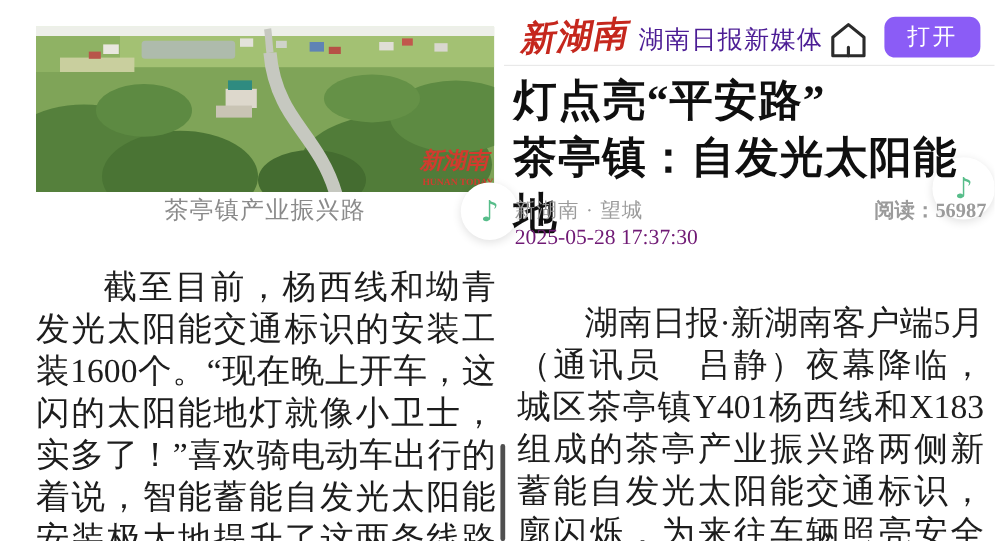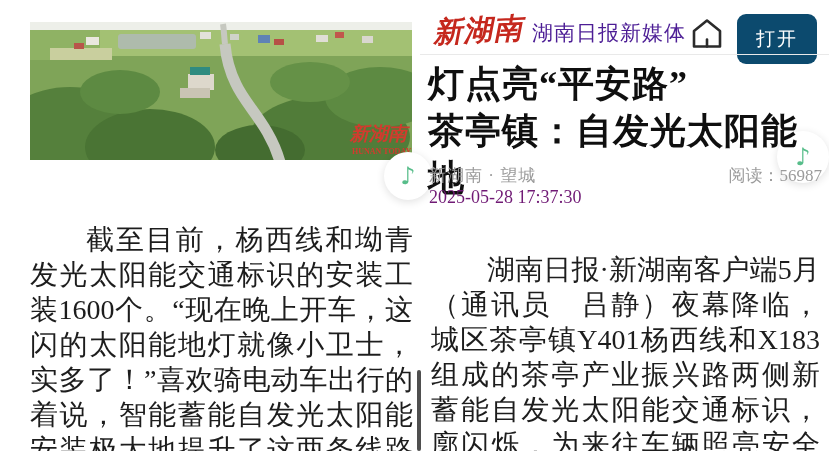--- a/index.html
+++ b/index.html
@@ -18,32 +18,32 @@
              display:flex;align-items:center;justify-content:center;}
   .audio-btn .note{color:#57bd8a;font-size:24px;line-height:1;
                    font-family:"DejaVu Sans",sans-serif;}
   #audio1{left:384px;top:152px;width:48px;height:48px;}
   #audio2{left:777px;top:131px;width:52px;height:52px;}
   
   .logo{position:absolute;left:433px;top:11px;font-size:29px;font-weight:900;
         font-style:italic;color:#c5271d;transform:rotate(-3deg);letter-spacing:1px;}
   .brand{position:absolute;left:532px;top:19px;font-size:21px;color:#4c1d95;letter-spacing:1px;}
   .home-btn{position:absolute;left:689px;top:16px;width:36px;height:36px;cursor:pointer;}
-  .open-btn{position:absolute;left:737px;top:14px;width:80px;height:50px;
-            background:#0c4a6e;border:none;border-radius:9px;color:#ffffff;
+  .open-btn{position:absolute;left:737px;top:14px;width:80px;height:34px;
+            background:#8b5cf6;border:none;border-radius:9px;color:#ffffff;
             font-size:19px;letter-spacing:2px;cursor:pointer;
             font-family:"Liberation Sans","DejaVu Sans",sans-serif;
             display:flex;align-items:center;justify-content:center;}
   .header-divider{position:absolute;left:420px;top:54px;width:409px;height:1px;background:#e9e9e9;}
   
   .headline{position:absolute;left:428px;top:61px;width:398px;
             font-size:36px;font-weight:bold;color:#0f0f0f;line-height:47px;letter-spacing:1px;}
   .source{position:absolute;left:429px;top:164px;font-size:17px;color:#9b9b9b;letter-spacing:1px;}
   .readcnt{position:absolute;left:600px;top:164px;width:222px;text-align:right;
-           font-size:17px;color:#9b9b9b;}
+           font-size:17px;color:#9b9b9b;font-weight:bold;}
   .timestamp{position:absolute;left:429px;top:187px;font-size:18px;color:#701a75;}
   
   .col{position:absolute;font-size:28px;line-height:35px;color:#1d1d1d;}
   .col-left{left:30px;top:222px;width:383px;}
   .col-right{left:431px;top:252px;width:389px;}
   .bodyline{height:35px;overflow:hidden;text-align:justify;text-align-last:justify;}
   .indent{text-indent:2em;}
   
   .scrollbar{position:absolute;left:417px;top:370px;width:4px;height:81px;
              background:#4f4f4f;border-radius:2px;cursor:grab;}
@@ -79,20 +79,21 @@
       <ellipse cx="280" cy="60" rx="40" ry="20" fill="#659147"></ellipse>
       <rect x="158" y="52" width="26" height="16" fill="#ddd8cc"></rect>
       <rect x="160" y="45" width="20" height="8" fill="#2f8b80"></rect>
       <rect x="150" y="66" width="30" height="10" fill="#c9c4b4"></rect>
       <path d="M250,140 C240,104 216,84 206,62 C198,46 196,34 195,22" stroke="#c6c8c0" stroke-width="11" fill="none"></path>
       <path d="M195,22 C194,14 194,8 193,2" stroke="#c6c8c0" stroke-width="6" fill="none"></path>
       <text x="320" y="118" font-size="19" font-style="italic" font-weight="bold" fill="#d23b2e" text-anchor="start">新湖南</text>
       <text x="322" y="132" font-size="8" font-weight="bold" fill="#d23b2e">HUNAN TODAY</text>
     </svg>
   </div>
+  <div class="caption">茶亭镇产业振兴路</div>
 
   <div class="audio-btn" id="audio1">
     <span class="note">♪</span>
   </div>
   <div class="audio-btn" id="audio2">
     <span class="note">♪</span>
   </div>
 
   <div class="logo">新湖南</div>
   <div class="brand">湖南日报新媒体</div>

